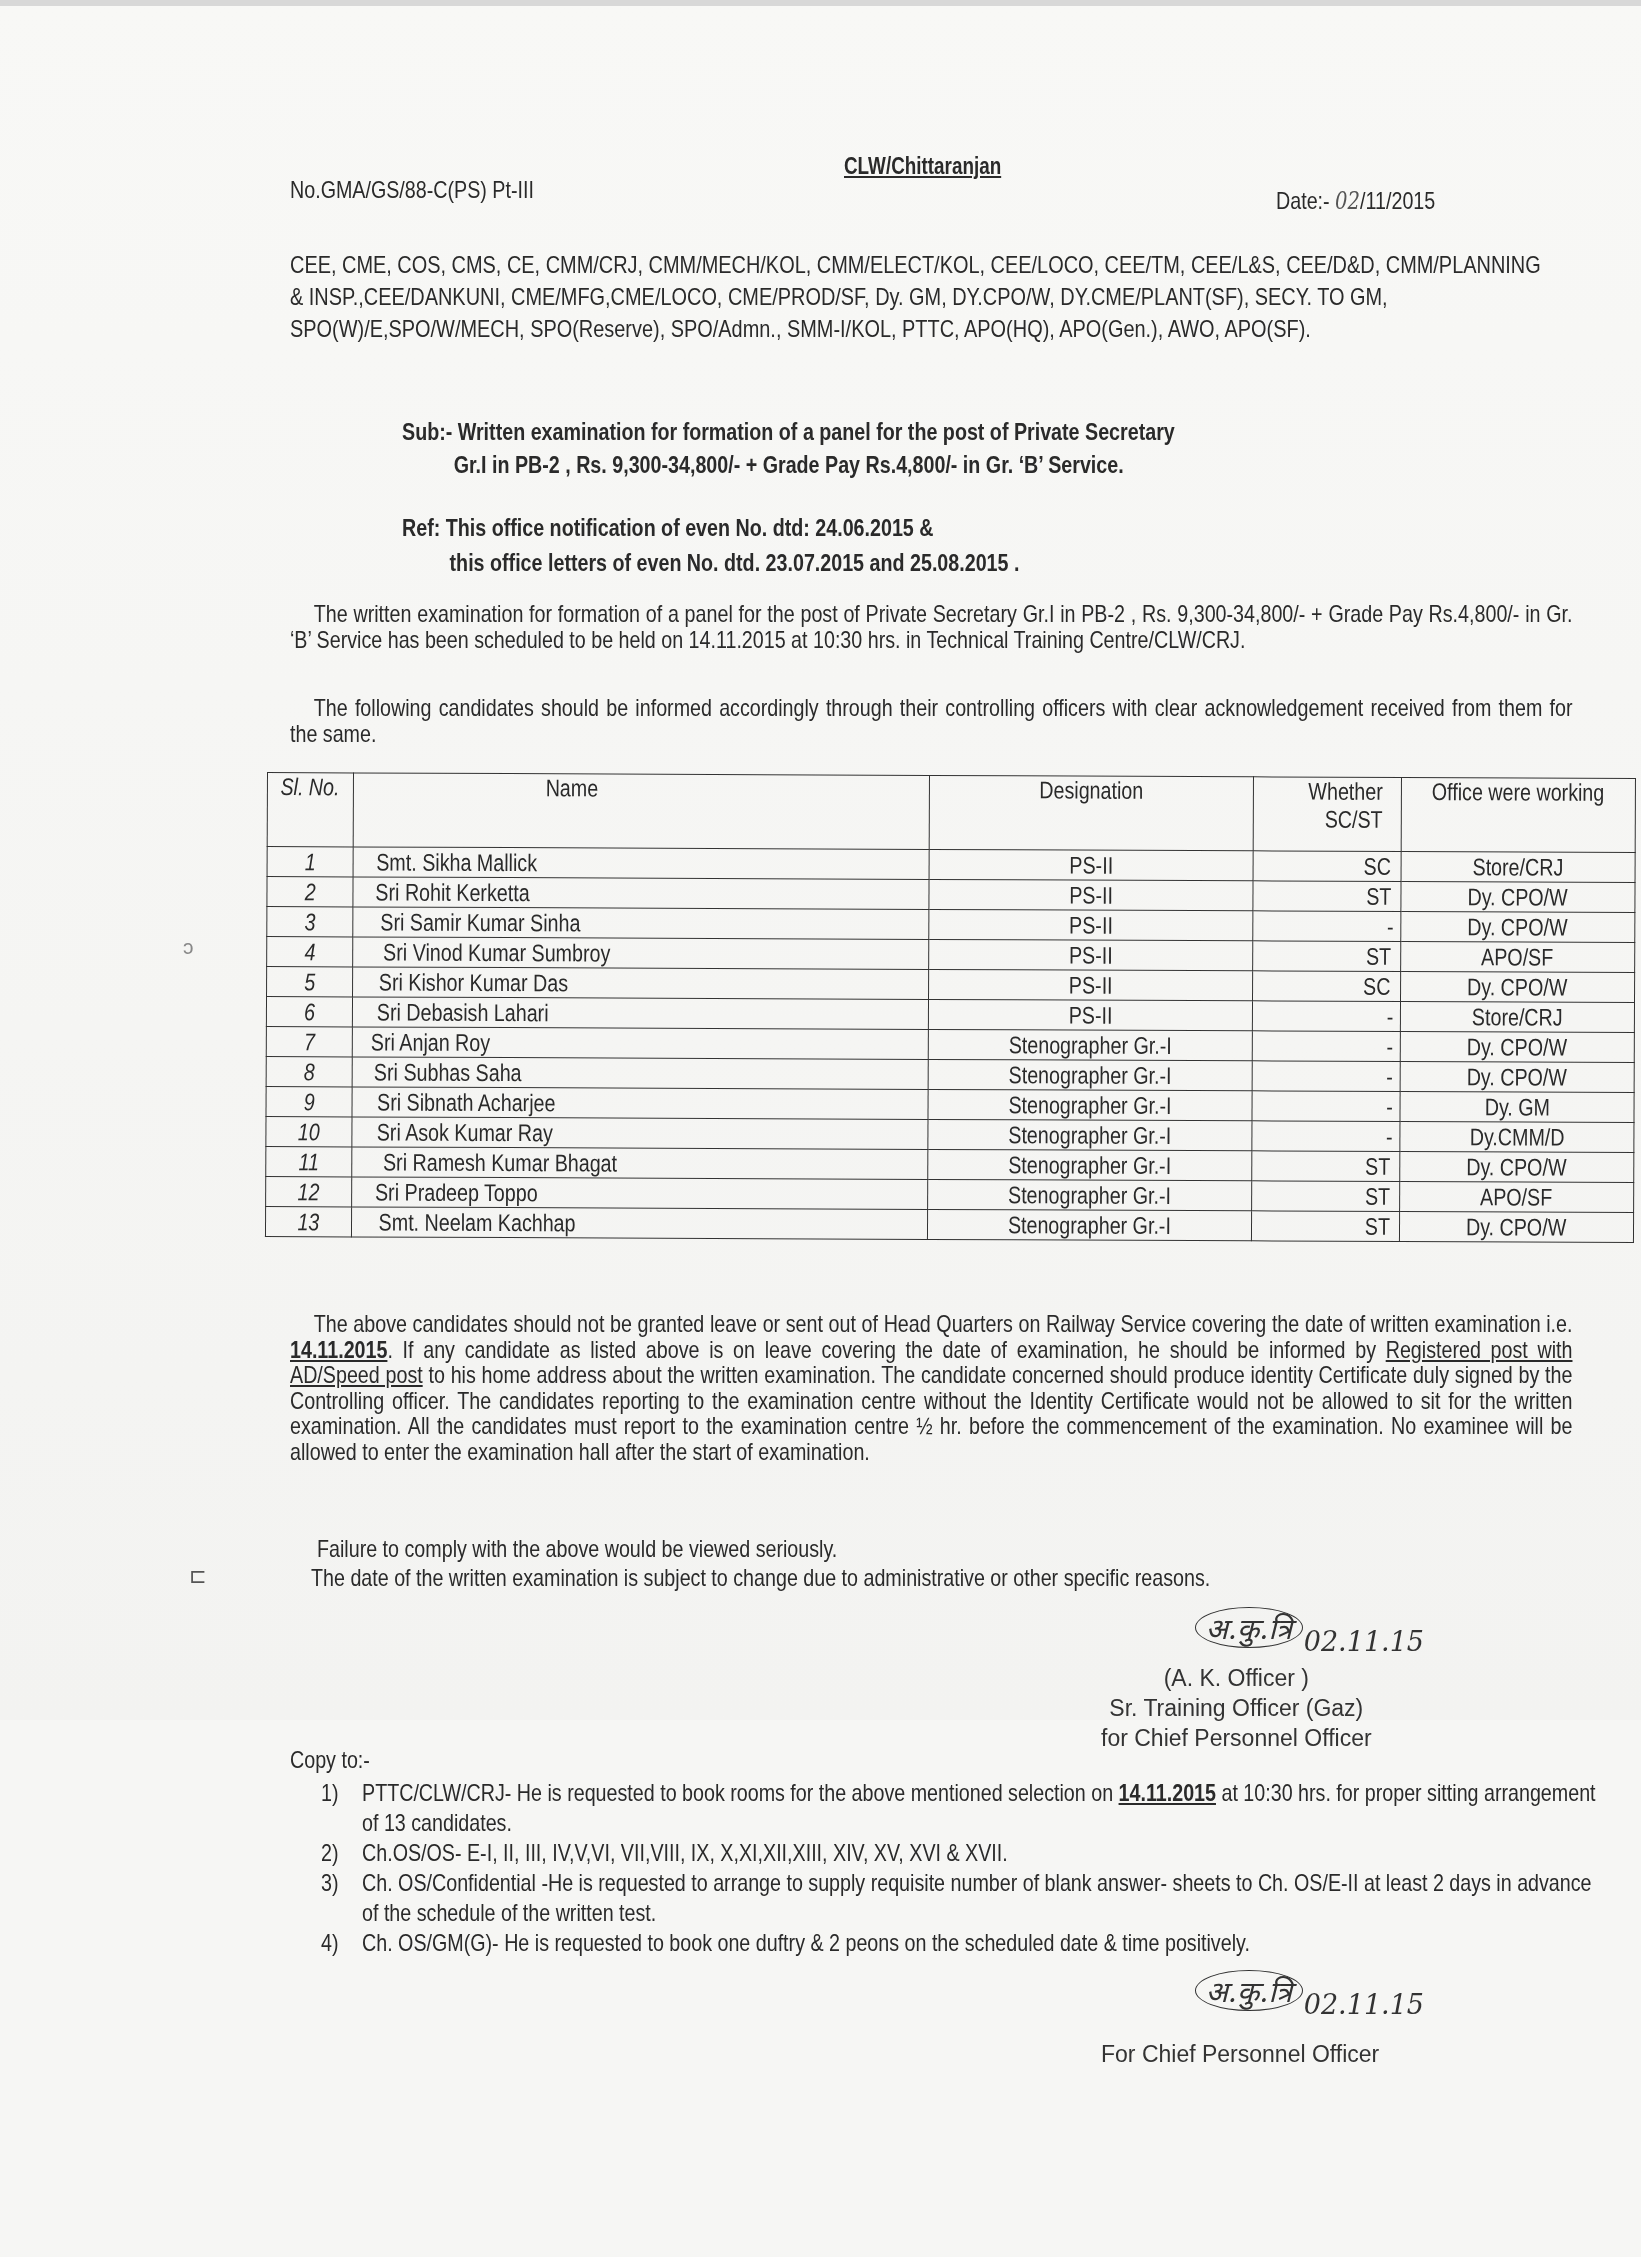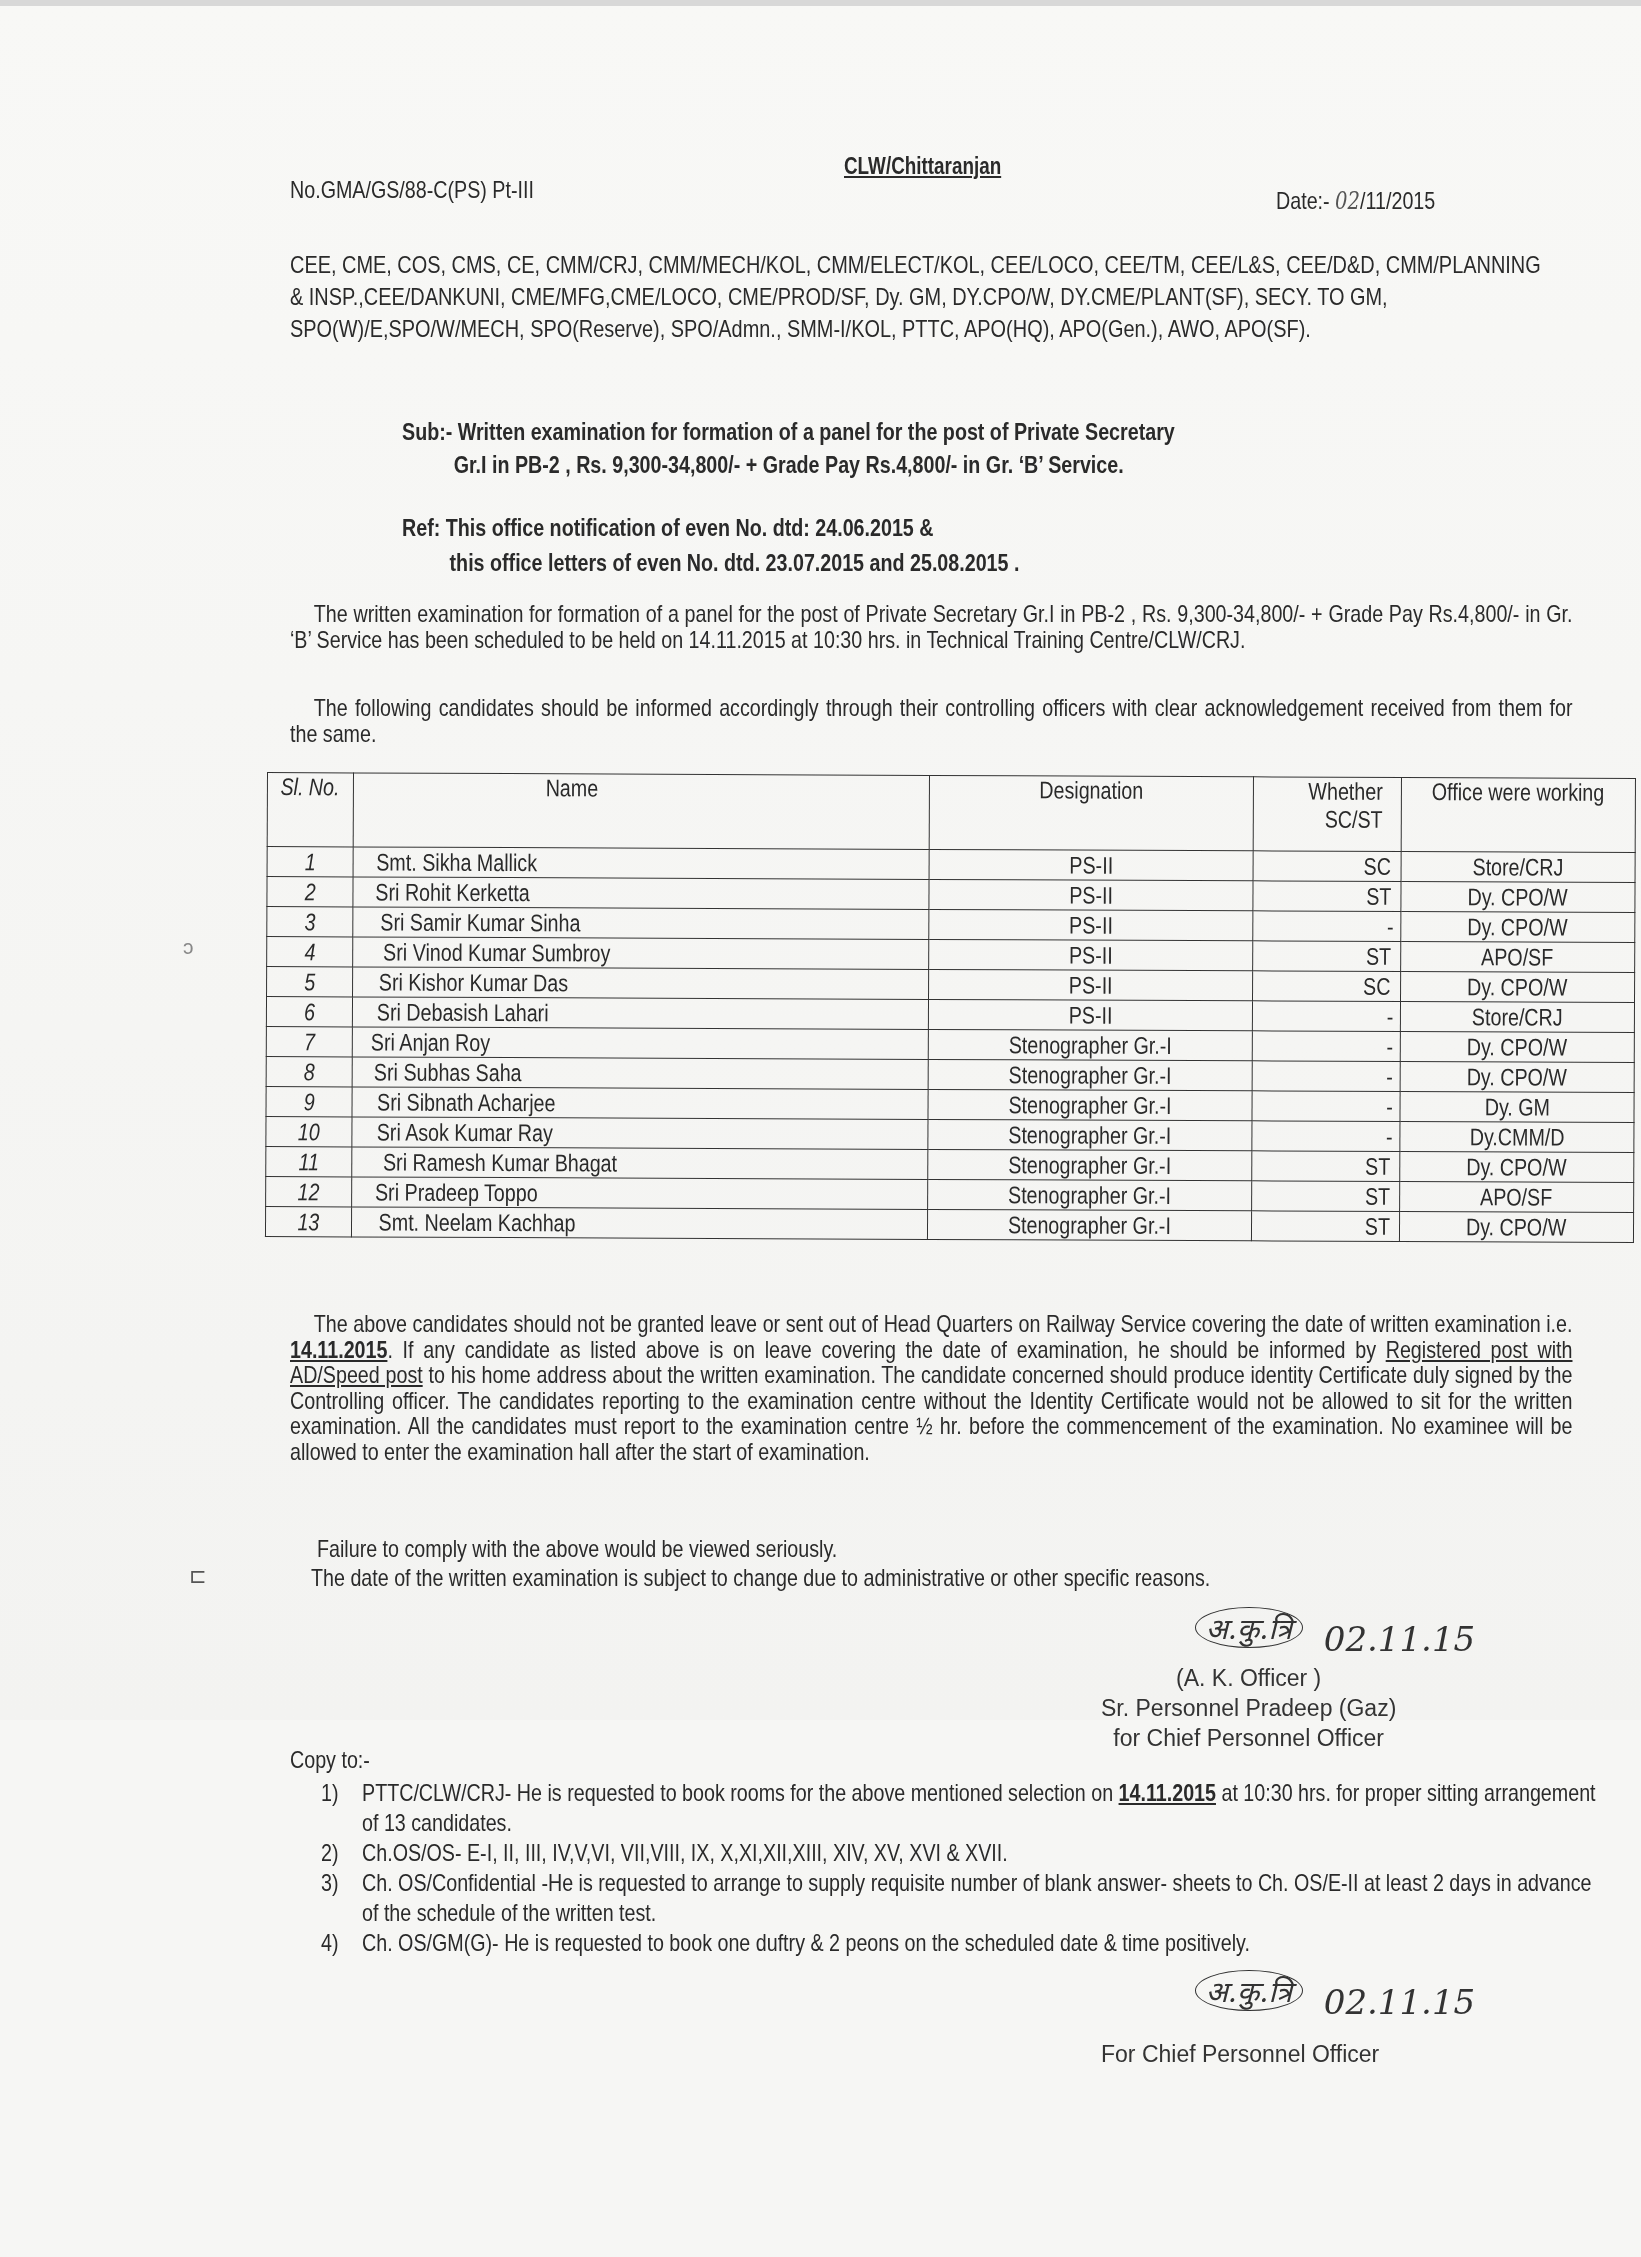--- a/index.html
+++ b/index.html
@@ -78,21 +78,21 @@
     .line-d {
       position: absolute; left: 311px; top: 1564px; font-size: 24px;
       transform: scaleX(0.82); transform-origin: left top;
     }
     .sig {
       position: absolute; font-family: "DejaVu Serif", serif; font-style: italic; color: #333; font-size: 29px;
     }
     .sig .circle {
       display: inline-block; border: 1.9px solid #333; border-radius: 50%; padding: 0 9.7px;
     }
-    .sig .d { font-size: 34px; position: relative; top: 11.6px; margin-left: 21px; border-top: 0; }
+    .sig .d { font-size: 27px; position: relative; top: 11.6px; margin-left: 1px; border-top: 0; }
     .signer {
       position: absolute; left: 1101px; top: 1663px; font-size: 23px; line-height: 30px; text-align: center; color: #333;
     }
     .copyto {
       position: absolute; left: 290px; top: 1746px; font-size: 24px; transform: scaleX(0.82); transform-origin: left top;
     }
     .copylist {
       position: absolute; left: 321px; top: 1778px; width: 1564px; font-size: 24px; line-height: 30px;
       transform: scaleX(0.82); transform-origin: left top;
     }
@@ -240,21 +240,21 @@
   <div class="para3"><span class="indent"></span><span>The above candidates should not be granted leave or sent out of Head Quarters on Railway Service covering the date of written examination i.e. </span><span class="u b">14.11.2015</span><span>. If any candidate as listed above is on leave covering the date of examination, he should be informed by </span><span class="u">Registered post with AD/Speed post</span><span> to his home address about the written examination. The candidate concerned should produce identity Certificate duly signed by the Controlling officer. The candidates reporting to the examination centre without the Identity Certificate would not be allowed to sit for the written examination. All the candidates must report to the examination centre  ½ hr. before the  commencement of the examination.  No examinee will be allowed to enter the examination hall after the start of examination.</span></div>
 
   <div class="line-f">Failure to comply with the above would be viewed seriously.</div>
   <div class="line-d">The date of the written examination is subject to change due to administrative or other specific reasons.</div>
 
   <div class="sig" style="left:1195px; top:1607px;">
     <span class="circle">अ.कु.त्रि</span><span class="d">02.11.15</span>
   </div>
   <div class="signer">
     <div>(A. K. Officer )</div>
-    <div>Sr. Personnel Pradeep (Gaz)</div>
+    <div>Sr. Training Officer (Gaz)</div>
     <div>for Chief Personnel Officer</div>
   </div>
 
   <div class="copyto">Copy to:-</div>
   <div class="copylist">
     <div class="item">
       <span class="num">1)</span>
       <span class="txt"><span>PTTC/CLW/CRJ- He is requested to book rooms for the above mentioned selection on </span><span class="u b">14.11.2015</span><span> at 10:30 hrs. for proper sitting  arrangement of 13 candidates.</span></span>
     </div>
     <div class="item">

